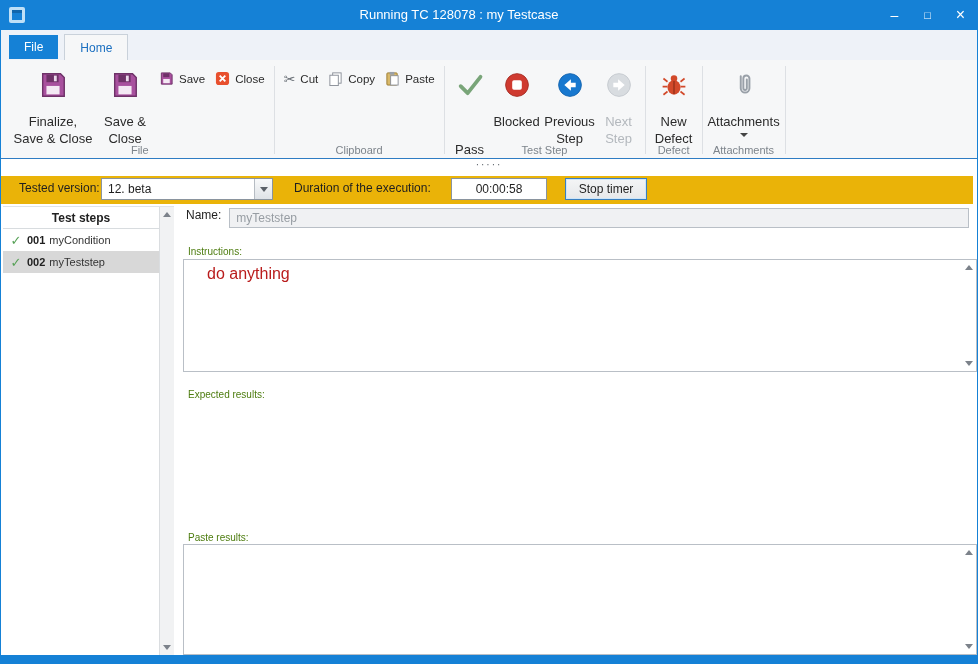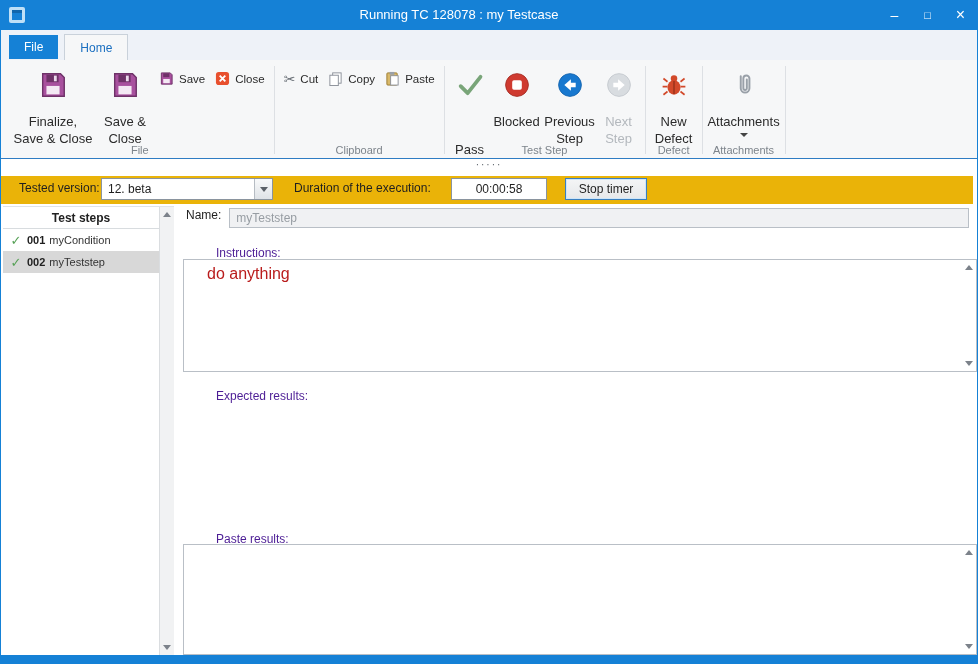--- a/index.html
+++ b/index.html
@@ -86,21 +86,21 @@
              border-bottom:5px solid #7c828a;}
   .tri-down-sm{width:0;height:0;border-left:4px solid transparent;border-right:4px solid transparent;
                border-top:5px solid #7c828a;}
 
   
   .main{position:absolute;top:206px;left:180px;right:0;bottom:9px;background:#fff;}
   .name-row{position:absolute;top:2px;left:5px;right:8px;height:20px;display:flex;gap:8px;}
   .field-label{font-size:12px;color:#1f1f1f;white-space:nowrap;}
   .name-input{flex:1;height:20px;border:1px solid #b9bfc6;background:#f0f1f3;color:#979da3;
               font-family:"Liberation Sans",sans-serif;font-size:12px;padding-left:6px;}
-  .area-label{position:absolute;left:7px;font-size:12px;color:#4c1d95;margin-left:28px;}
+  .area-label{position:absolute;left:7px;font-size:10px;color:#4d7c0f;}
   .lab-instructions{top:40px;}
   .lab-expected{top:183px;}
   .lab-actual{top:326px;}
   .box{position:absolute;left:2px;right:0;border:1px solid #b9bfc6;background:#fff;}
   .box-instructions{top:53px;height:113px;}
   .box-expected{top:196px;height:112px;}
   .box-actual{top:338px;bottom:0;}
   .ta{width:100%;height:100%;border:none;resize:none;outline:none;background:transparent;
       font-family:"Liberation Sans",sans-serif;font-size:16px;color:#b91c1c;padding:5px 18px 5px 7px;margin-left:16px;}
   .ta-arrow{position:absolute;right:2px;width:11px;height:11px;display:flex;align-items:center;

